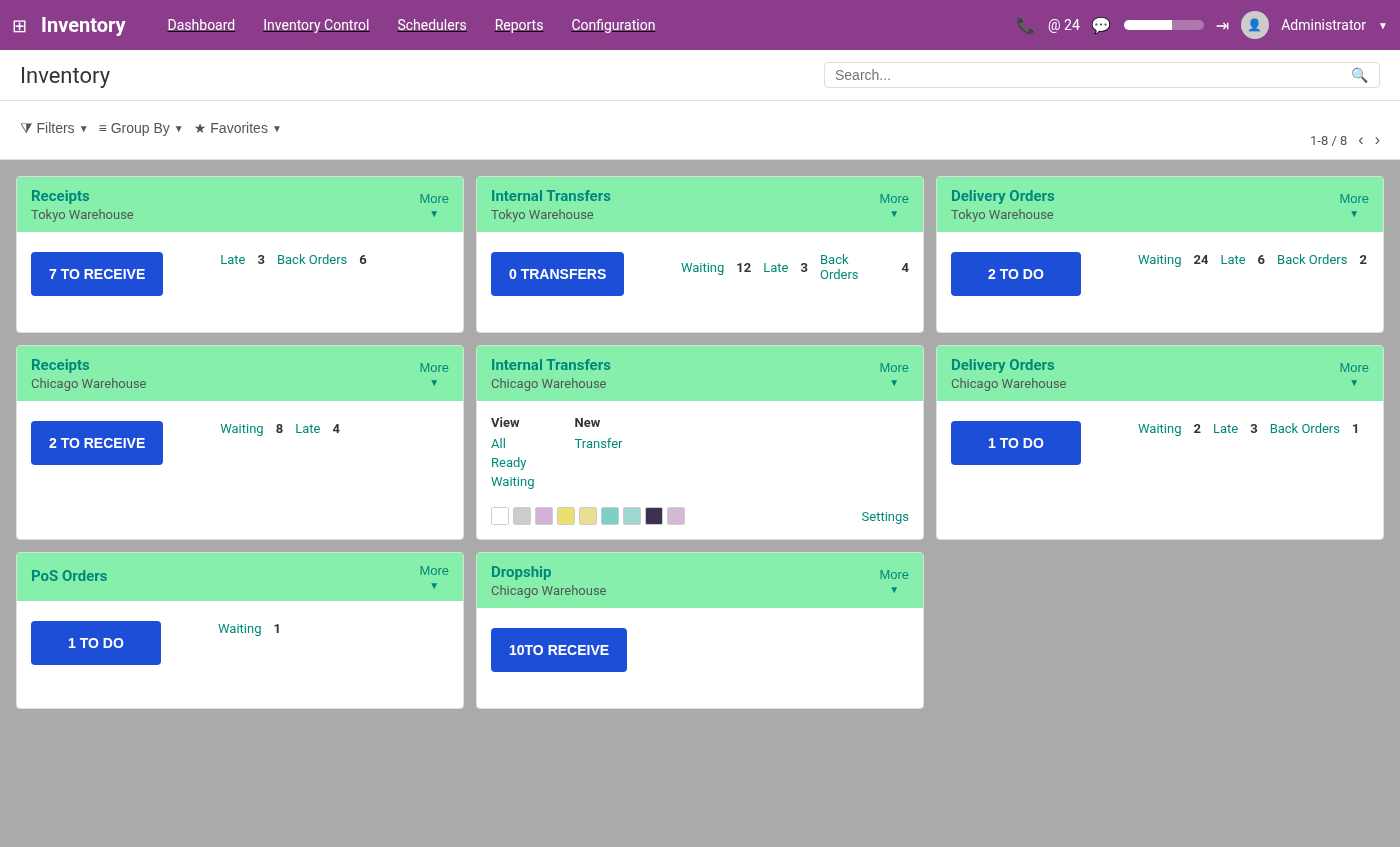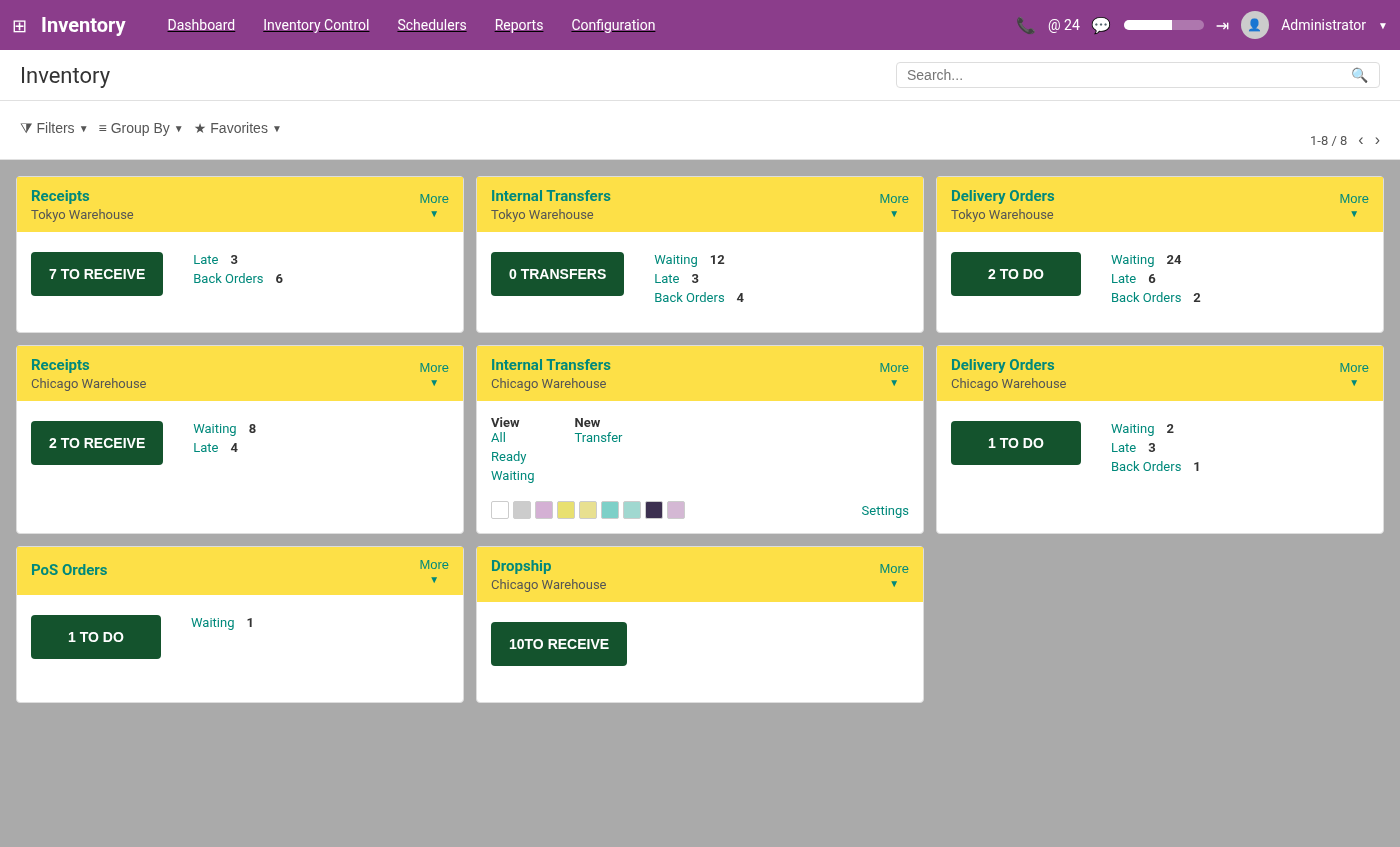--- a/index.html
+++ b/index.html
@@ -35,21 +35,21 @@
     
     .page-header {
       background: white;
       padding: 12px 20px;
       display: flex;
       align-items: center;
       justify-content: space-between;
       border-bottom: 1px solid #e0e0e0;
     }
     .page-title { font-size: 22px; color: #333; font-weight: normal; }
-    .search-container { display: flex; align-items: flex-end; border: 1px solid #ddd; border-radius: 4px; padding: 4px 10px; width: 484px; }
+    .search-container { display: flex; align-items: flex-end; border: 1px solid #ddd; border-radius: 4px; padding: 4px 10px; width: 556px; }
     .search-input { border: none; outline: none; flex: 1; font-size: 14px; color: #666; }
     .search-icon-btn { color: #666; cursor: pointer; }
 
     
     .filters-bar {
       background: white;
       padding: 6px 20px 10px;
       display: flex;
       align-items: center;
       justify-content: space-between;
@@ -75,21 +75,21 @@
 
     
     .card {
       background: white;
       border: 1px solid #ddd;
       border-radius: 4px;
       overflow: visible;
       position: relative;
     }
     .card-header {
-      background: #fde047;
+      background: #86efac;
       padding: 10px 14px;
       display: flex;
       align-items: center;
       justify-content: space-between;
     }
     .card-header-left {}
     .card-title {
       color: #00897B;
       font-weight: bold;
       font-size: 15px;
@@ -104,45 +104,45 @@
       display: flex; align-items: center; gap: 2px; flex-direction: column;
     }
     .card-body {
       padding: 20px 14px;
       display: flex;
       align-items: flex-start;
       gap: 30px;
       min-height: 100px;
     }
     .action-btn {
-      background: #14532d;
+      background: #1d4ed8;
       color: white;
       border: none;
       border-radius: 4px;
       padding: 14px 18px;
       font-size: 14px;
       font-weight: bold;
       cursor: pointer;
       white-space: nowrap;
       min-width: 130px;
     }
-    .stats { display: flex; flex-direction: column; gap: 4px; }
+    .stats { display: flex; flex-direction: row; gap: 12px; margin-left: 27px; }
     .stat-row { display: flex; align-items: center; gap: 12px; }
     .stat-label { color: #00897B; font-size: 13px; cursor: pointer; }
     .stat-value { color: #333; font-size: 13px; font-weight: bold; }
     .dropdown-body {
       padding: 14px;
     }
     .dropdown-section {
       display: flex;
       gap: 40px;
       margin-bottom: 14px;
     }
     .dropdown-col {}
-    .dropdown-col-header { font-weight: bold; color: #333; font-size: 13px; }
+    .dropdown-col-header { font-weight: bold; color: #333; font-size: 13px; margin-bottom: 6px; }
     .dropdown-link { color: #00897B; font-size: 13px; cursor: pointer; display: block; margin-bottom: 4px; }
     .color-swatches { display: flex; gap: 4px; flex-wrap: wrap; align-items: center; }
     .swatch {
       width: 18px; height: 18px; border-radius: 2px; cursor: pointer; border: 1px solid #ccc;
     }
     .settings-link { color: #00897B; font-size: 13px; cursor: pointer; }
 
     
     .caret { font-size: 10px; }
   </style>

